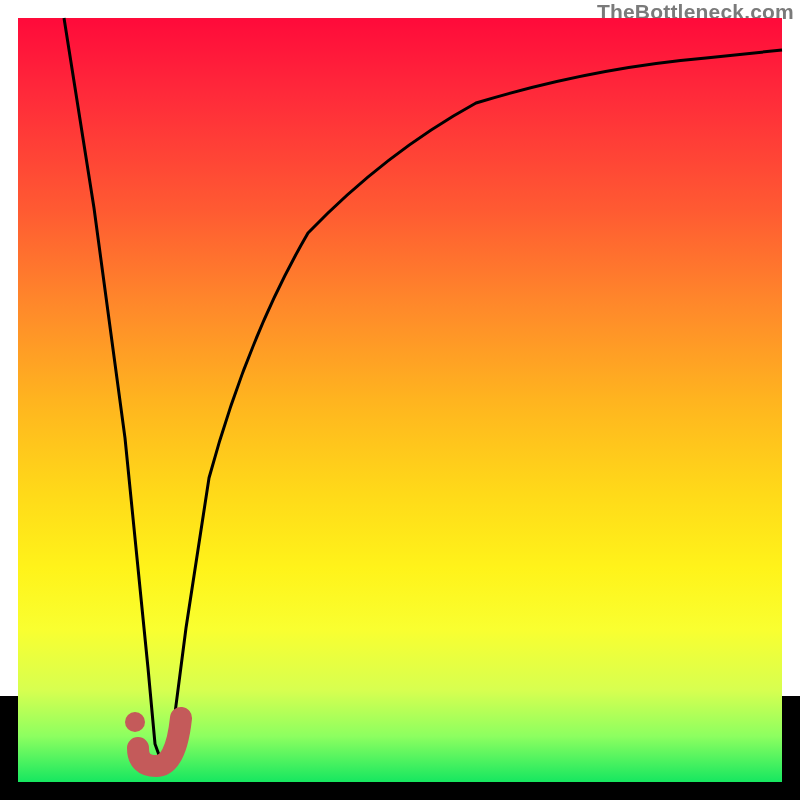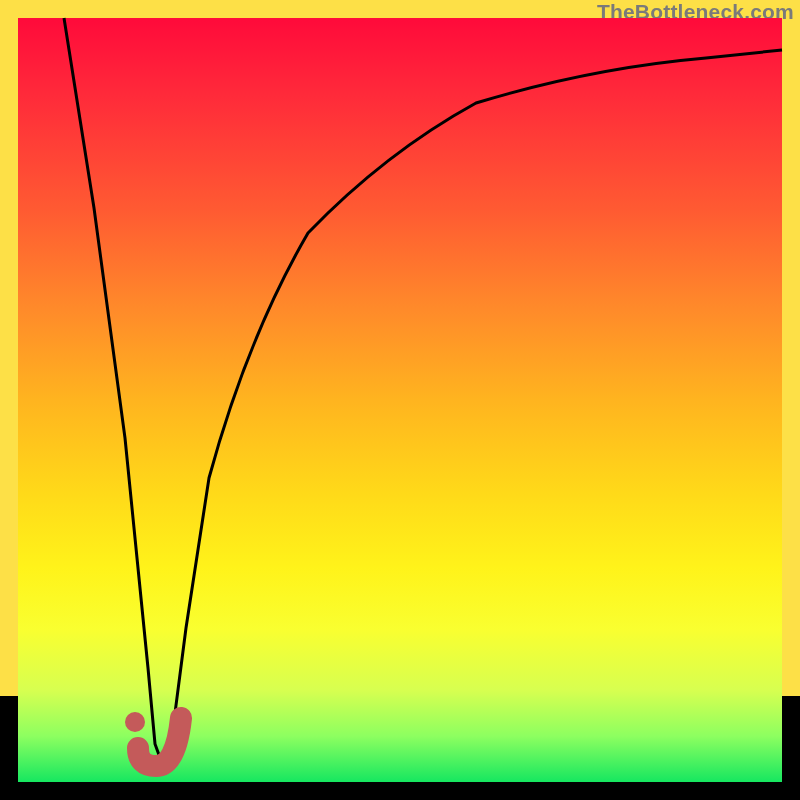--- a/index.html
+++ b/index.html
@@ -1,20 +1,20 @@
 <!DOCTYPE html>
 <html><head>
 <meta charset="utf-8">
 <style>
   * { margin: 0; padding: 0; box-sizing: border-box; }
   html, body { width: 800px; height: 800px; overflow: hidden; background: #000; }
   .frame {
     width: 800px;
     height: 696px;
-    background: #fde047;
+    background: #ffffff;
     position: relative;
   }
   .plot-area {
     position: absolute;
     left: 18px;
     top: 18px;
     width: 764px;
     height: 764px;
     background: linear-gradient(to bottom,
       #ff0a3a 0%,

